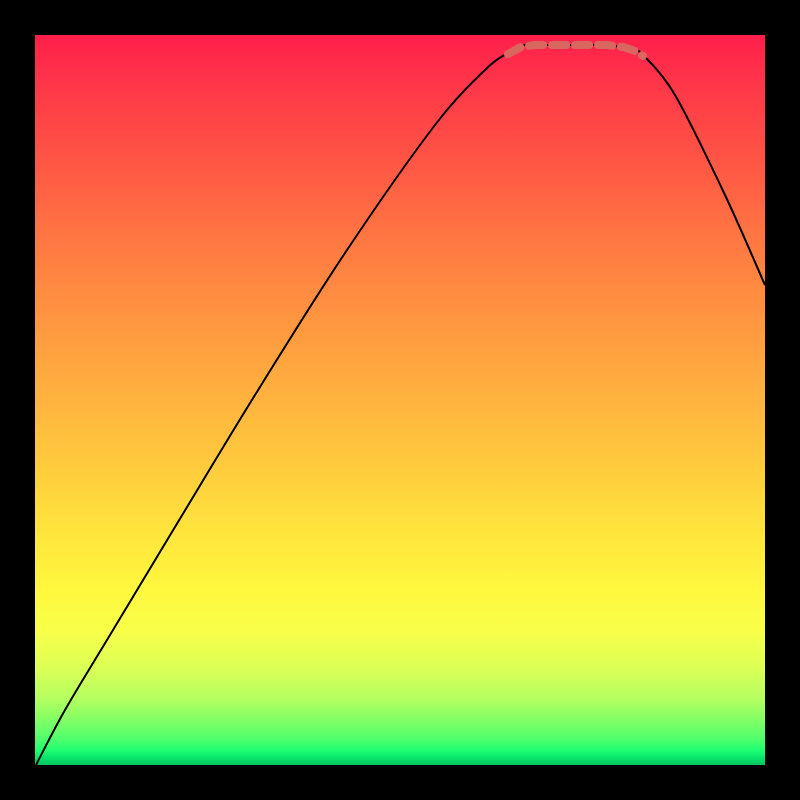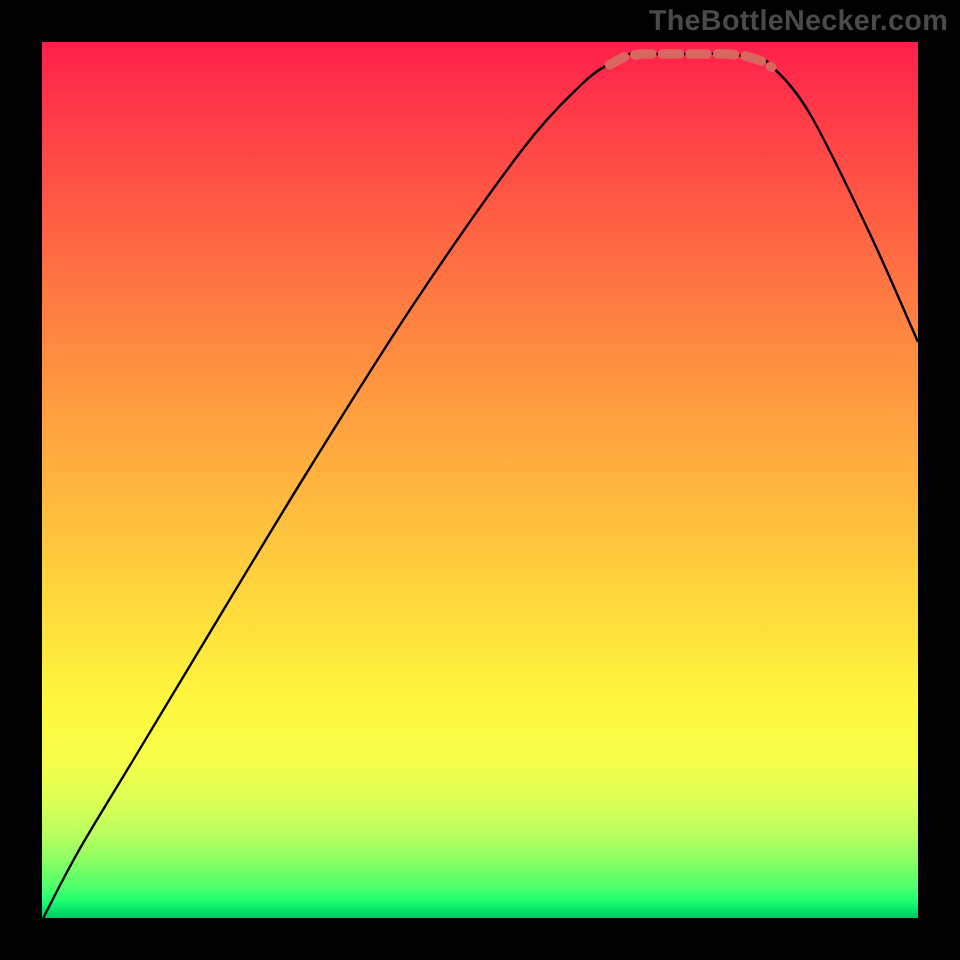--- a/index.html
+++ b/index.html
@@ -57,20 +57,19 @@
   .curve {
     position: absolute;
     left: 0;
     top: 0;
   }
 </style>
 </head>
 <body>
 
 <div class="frame">
-  <div class="watermark">TheBottleNecker.com</div>
   <div class="plot">
     <svg class="curve" width="730" height="730" viewBox="0 0 730 730">
       <path id="curve-path" fill="none" stroke="#000000" stroke-width="2" d="M 1 730 C 5.8 720.8, 17.7 696.7, 30 675 C 42.3 653.3, 56.7 630.5, 75 600 C 93.3 569.5, 115.8 532.0, 140 492 C 164.2 452.0, 191.7 405.7, 220 360 C 248.3 314.3, 280.0 263.0, 310 218 C 340.0 173.0, 376.7 120.5, 400 90 C 423.3 59.5, 437.8 47.0, 450 35 C 462.2 23.0, 466.3 22.2, 473 18 C 479.7 13.8, 483.8 11.3, 490 10 C 496.2 8.7, 501.7 10.0, 510 10 C 518.3 10.0, 530.0 10.0, 540 10 C 550.0 10.0, 560.8 9.3, 570 10 C 579.2 10.7, 588.7 12.3, 595 14 C 601.3 15.7, 600.5 12.3, 608 20 C 615.5 27.7, 626.3 36.7, 640 60 C 653.7 83.3, 675.0 128.3, 690 160 C 705.0 191.7, 723.3 235.0, 730 250"></path>
       <path id="highlight-path" fill="none" stroke="#d9675f" stroke-width="8" stroke-linecap="round" stroke-dasharray="14 9" d="M 473 19 L 486 12 L 500 10 L 518 10 L 536 10 L 554 10 L 572 10 L 588 12 L 600 16 L 608 21"></path>
     </svg>
   </div>
 </div>
 
 </body></html>

